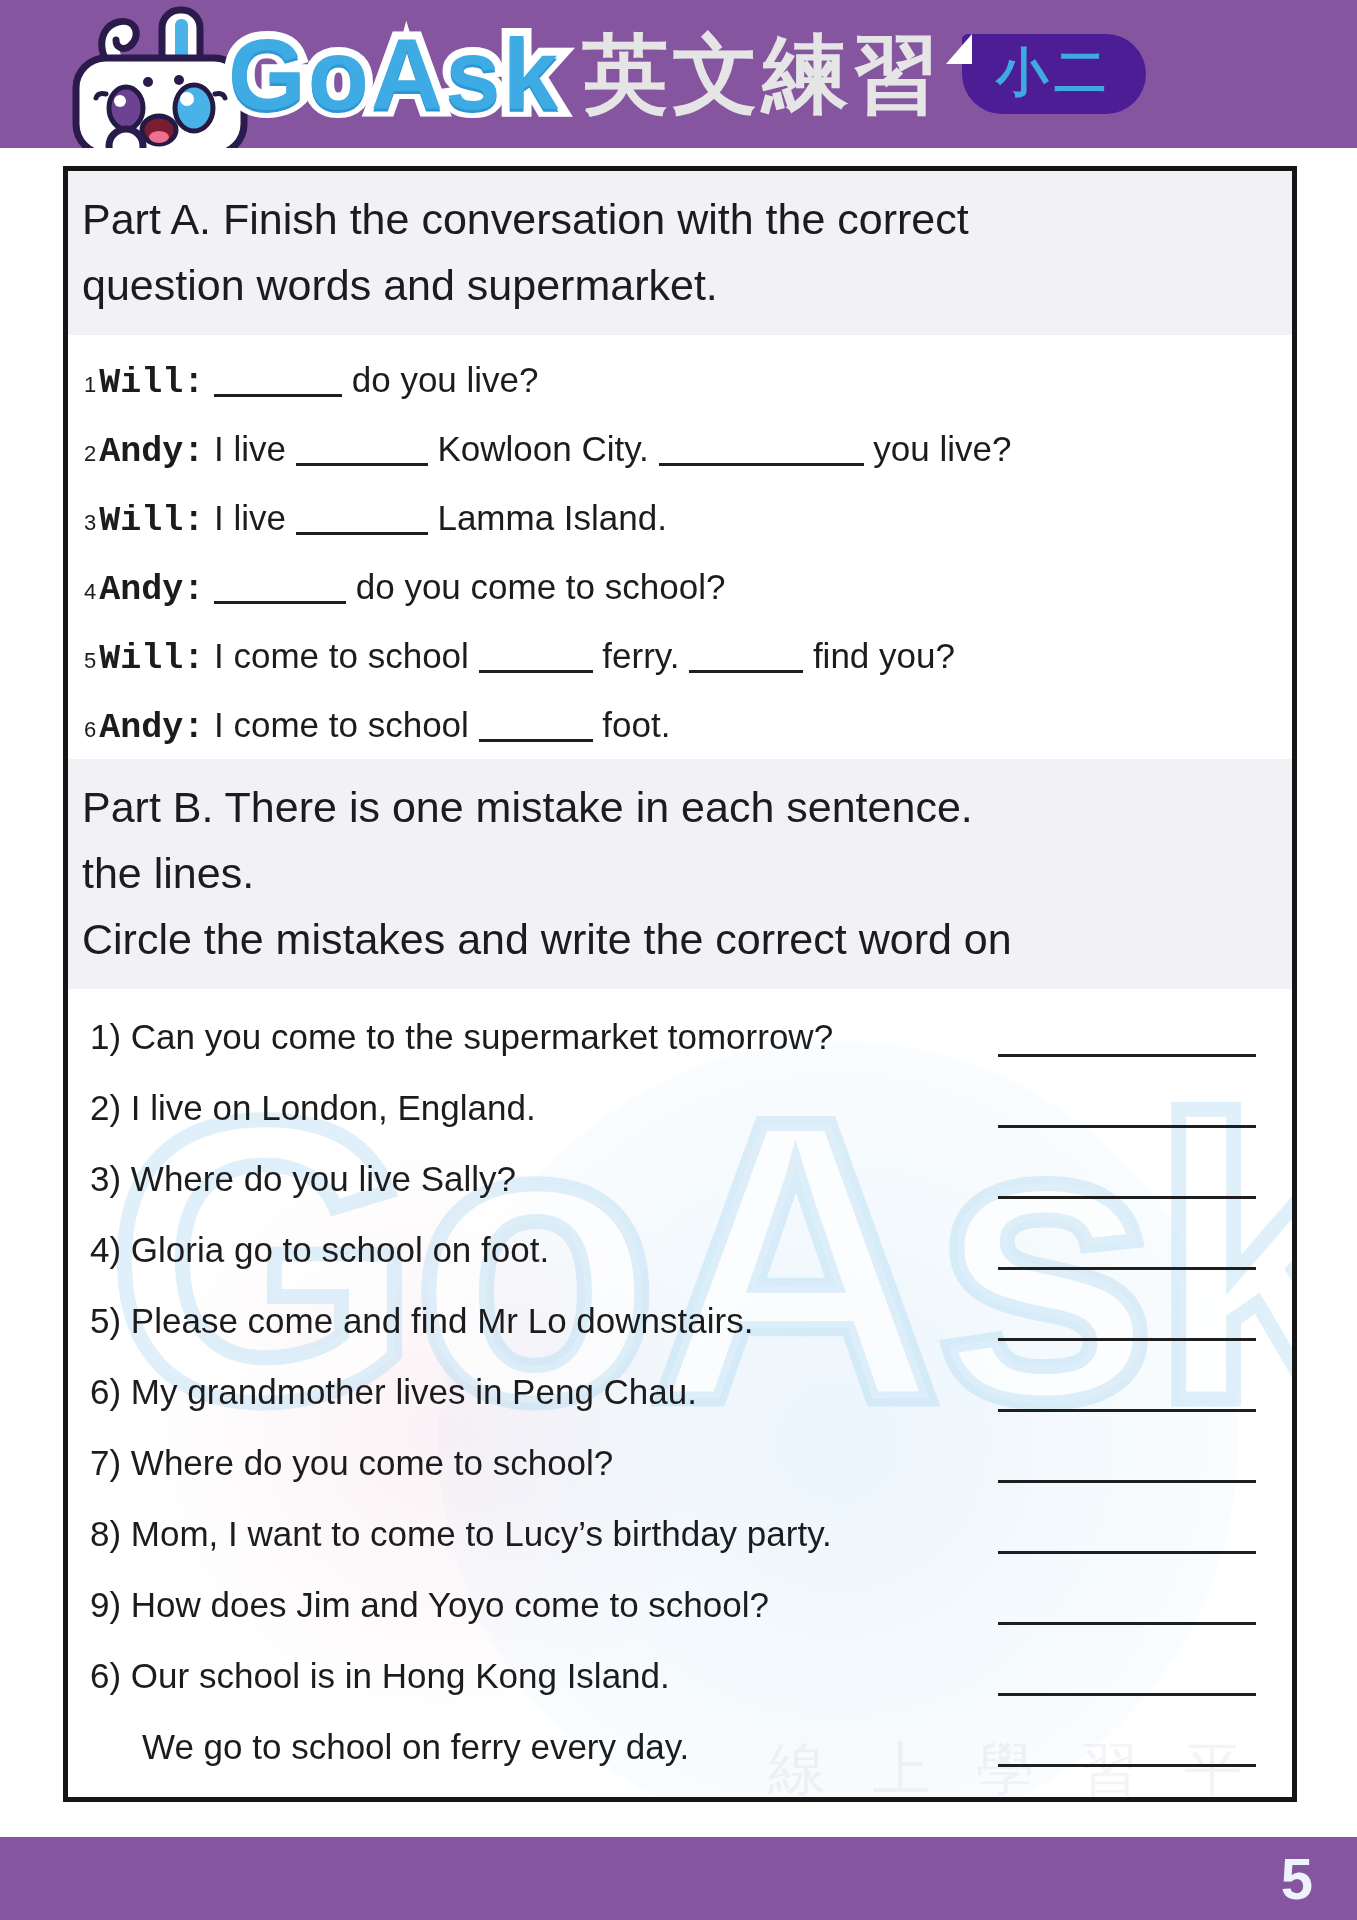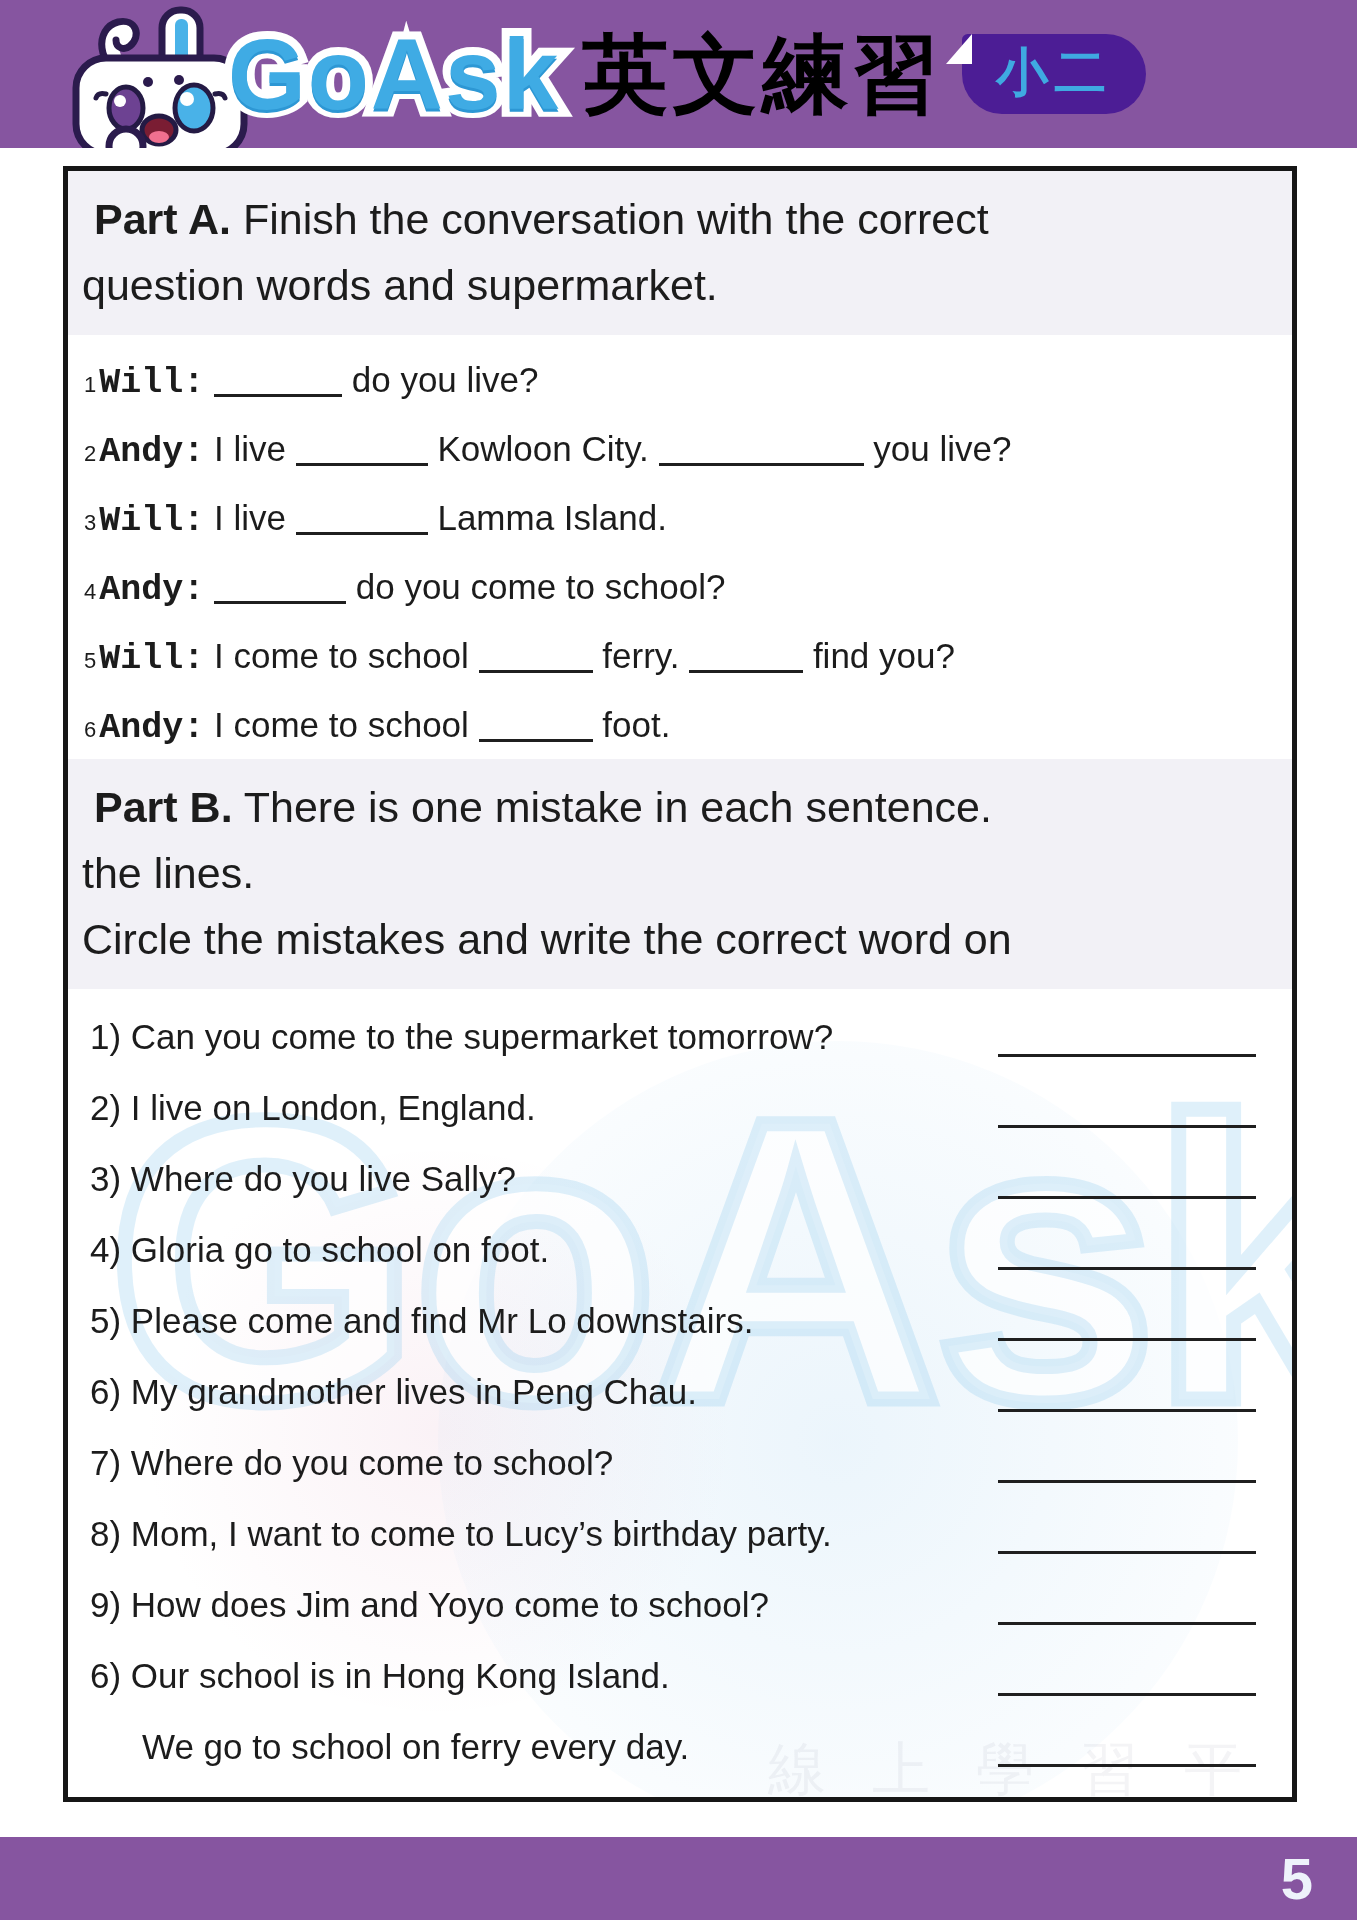--- a/index.html
+++ b/index.html
@@ -22,21 +22,21 @@
   .logo-outline,.logo-fill{
     font-weight:bold;font-size:100px;letter-spacing:2px;line-height:1;
     font-family:"Liberation Sans",sans-serif;
   }
   .logo-outline{
     position:absolute;left:0;top:0;color:#8655a0;
     -webkit-text-stroke:16px #ffffff;
   }
   .logo-fill{position:relative;color:#3fabe4;text-shadow:0 3px 0 #2d97d4;}
   .logo-cjk{
-    font-size:86px;font-weight:bold;color:#000000;margin-left:22px;
+    font-size:86px;font-weight:bold;color:#e5e5e5;margin-left:22px;
     line-height:1;letter-spacing:4px;
     font-family:"DejaVu Sans","Liberation Sans",sans-serif;
   }
   .grade-badge{
     margin-left:20px;background:#4c1d95;color:#3fa9e1;
     font-weight:bold;font-size:52px;line-height:1;
     padding:12px 34px 16px 34px;border-radius:6px 42px 42px 42px;
     letter-spacing:6px;position:relative;
     font-family:"DejaVu Sans","Liberation Sans",sans-serif;
   }
@@ -68,21 +68,21 @@
   }
   .wm-cjk{
     left:700px;top:1560px;font-size:58px;letter-spacing:46px;
     color:rgba(120,110,135,0.08);white-space:nowrap;
     font-family:"DejaVu Sans",sans-serif;
   }
   .band{
     position:relative;background:#f2f1f6;
     padding:15px 140px 17px 14px;font-size:43px;line-height:66px;
   }
-  .band .bold{font-weight:bold;margin-left:12px;}
+  .band .bold{font-weight:normal;}
   .convo{position:relative;margin-top:10px;}
   .convo-row{
     padding-left:16px;height:69px;line-height:69px;font-size:35px;
     white-space:pre;
   }
   .convo-row .num{font-size:22px;margin-right:3px;}
   .convo-row .speaker{font-weight:bold;font-family:Liberation Mono, monospace;}
   .blank{
     display:inline-block;height:30px;border-bottom:3.5px solid #1f1f1f;
     vertical-align:-5px;

